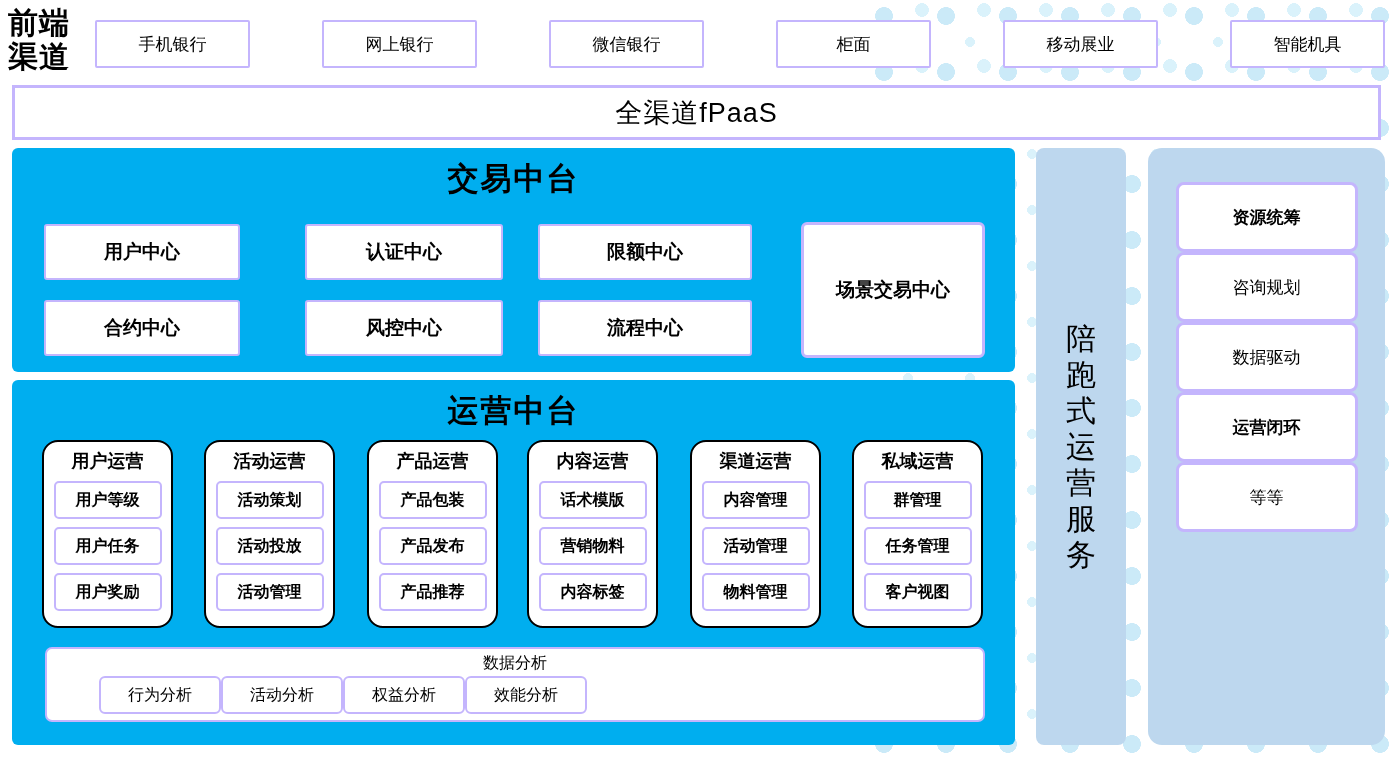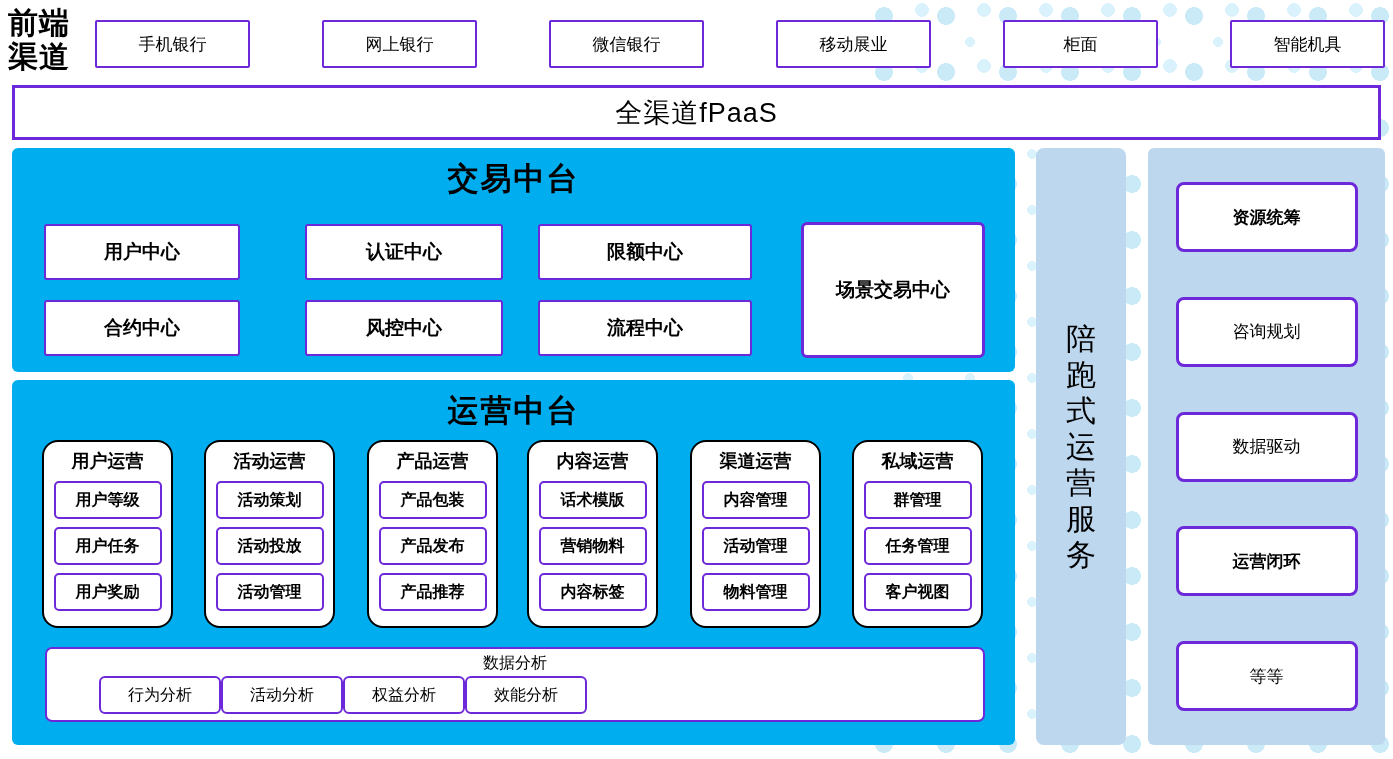--- a/index.html
+++ b/index.html
@@ -12,21 +12,21 @@
   .dots{
     position:absolute;left:870px;top:0;width:523px;height:759px;z-index:0;
     background-image:
       radial-gradient(circle 9px at 14px 16px, var(--dot1,#cbeaf8) 97%, transparent 100%),
       radial-gradient(circle 5px at 38px 42px, var(--dot2,#daf2fb) 97%, transparent 100%),
       radial-gradient(circle 7px at 52px 10px, var(--dot2,#daf2fb) 97%, transparent 100%);
     background-size:62px 56px;
   }
   .layer{position:absolute;z-index:1;}
   .box{
-    background:#fff;border:2px solid #6d28d9;
+    background:#fff;border:2px solid #c4b5fd;
     display:flex;align-items:center;justify-content:center;
     box-sizing:border-box;text-align:center;
   }
   
   .front-label{
     left:8px;top:6px;width:86px;
     font-family:"Liberation Serif","DejaVu Serif",serif;
     font-weight:bold;font-size:30px;line-height:1.13;letter-spacing:1px;
   }
   .channel-row{
@@ -81,40 +81,40 @@
     left:1036px;top:148px;width:90px;height:597px;
     background:var(--light,#BDD7EE);border-radius:8px;
     display:flex;align-items:center;justify-content:center;
   }
   .companion-text{
     width:58px;font-size:30px;line-height:1.2;text-align:center;
     word-break:break-all;font-weight:500;
   }
   .right-panel{
     left:1148px;top:148px;width:237px;height:597px;
-    background:var(--light,#BDD7EE);border-radius:6px;
+    background:var(--light,#BDD7EE);border-radius:14px;
     box-sizing:border-box;padding:34px 0;
-    display:flex;flex-direction:column;align-items:center;justify-content:space-between;
+    display:flex;flex-direction:column;align-items:center;justify-content:flex-start;
   }
   .rp-box{width:182px;height:70px;font-size:17px;border-width:3px;border-radius:8px;}
   .rp-box.bold{font-weight:bold;}
 </style>
 </head>
 <body>
 
 <div class="dots"></div>
 
 <div class="layer front-label">前端渠道</div>
 
 <div class="layer channel-row">
   <div class="box channel">手机银行</div>
   <div class="box channel">网上银行</div>
   <div class="box channel">微信银行</div>
+  <div class="box channel">柜面</div>
   <div class="box channel">移动展业</div>
-  <div class="box channel">柜面</div>
   <div class="box channel">智能机具</div>
 </div>
 
 <div class="layer box fpaas">全渠道fPaaS</div>
 
 <div class="layer panel trade">
   <div class="panel-title">交易中台</div>
   <div class="box center-box r1 c1">用户中心</div>
   <div class="box center-box r1 c2">认证中心</div>
   <div class="box center-box r1 c3">限额中心</div>

